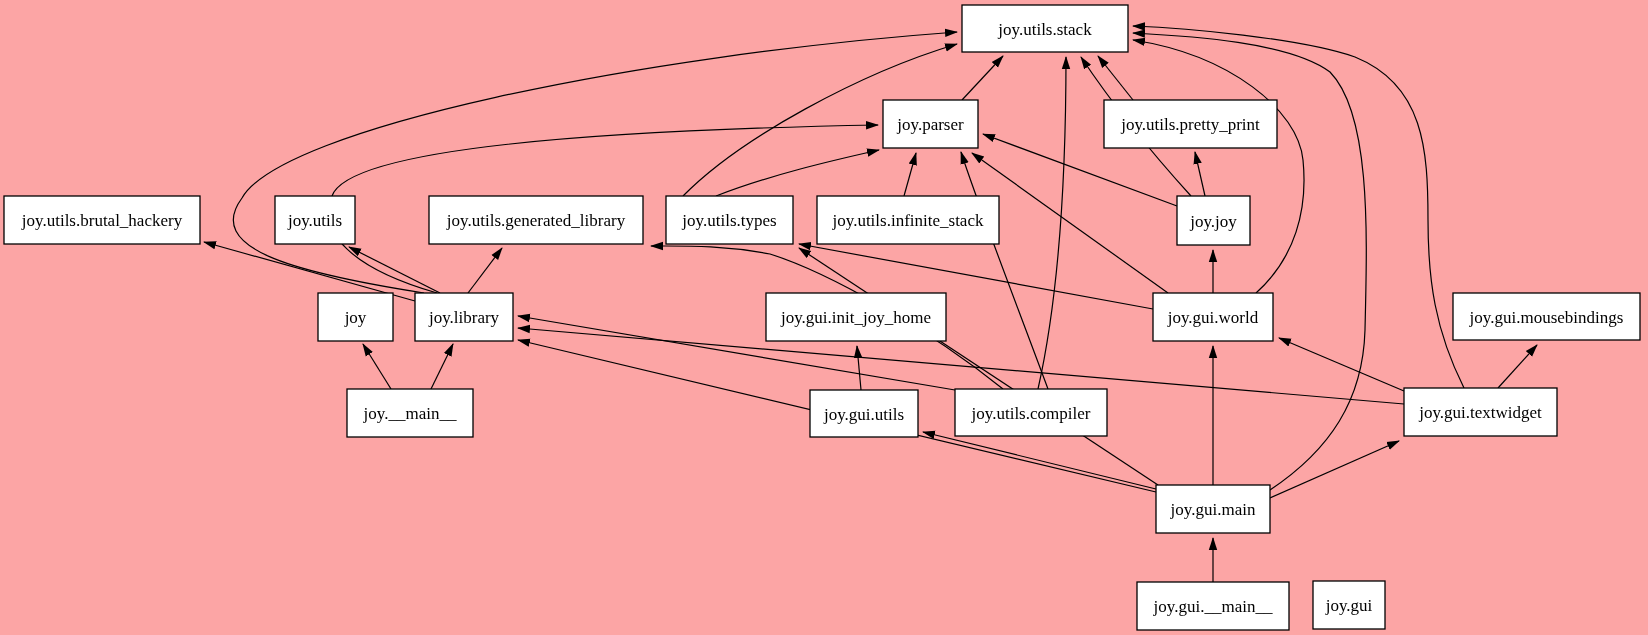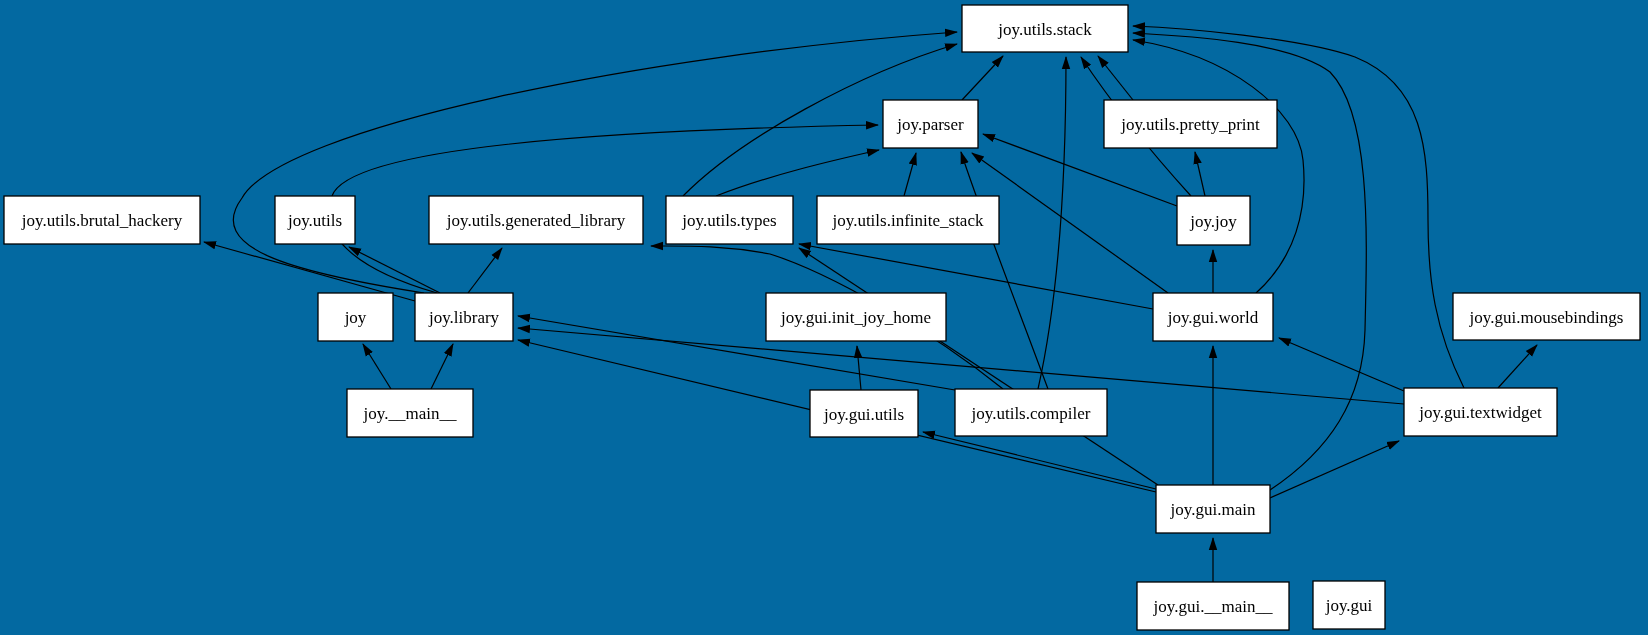--- a/index.html
+++ b/index.html
@@ -1,16 +1,16 @@
 <!DOCTYPE html>
 <html><head>
 <meta charset="utf-8">
 <style>
   html,body{margin:0;padding:0;background:#ffffff;}
-  #stage{position:relative;width:1648px;height:635px;background:#0369a1;overflow:hidden;}
+  #stage{position:relative;width:1648px;height:635px;background:#fca5a5;overflow:hidden;}
   svg{display:block;}
   .node-rect{fill:#ffffff;stroke:#000000;stroke-width:1.3;}
   .node-label{font-family:"Liberation Serif","DejaVu Serif",serif;font-size:17px;fill:#000000;
               text-anchor:middle;}
   .edge{fill:none;stroke:#000000;stroke-width:1.2;}
 </style>
 </head>
 <body>
 
 <div id="stage">

